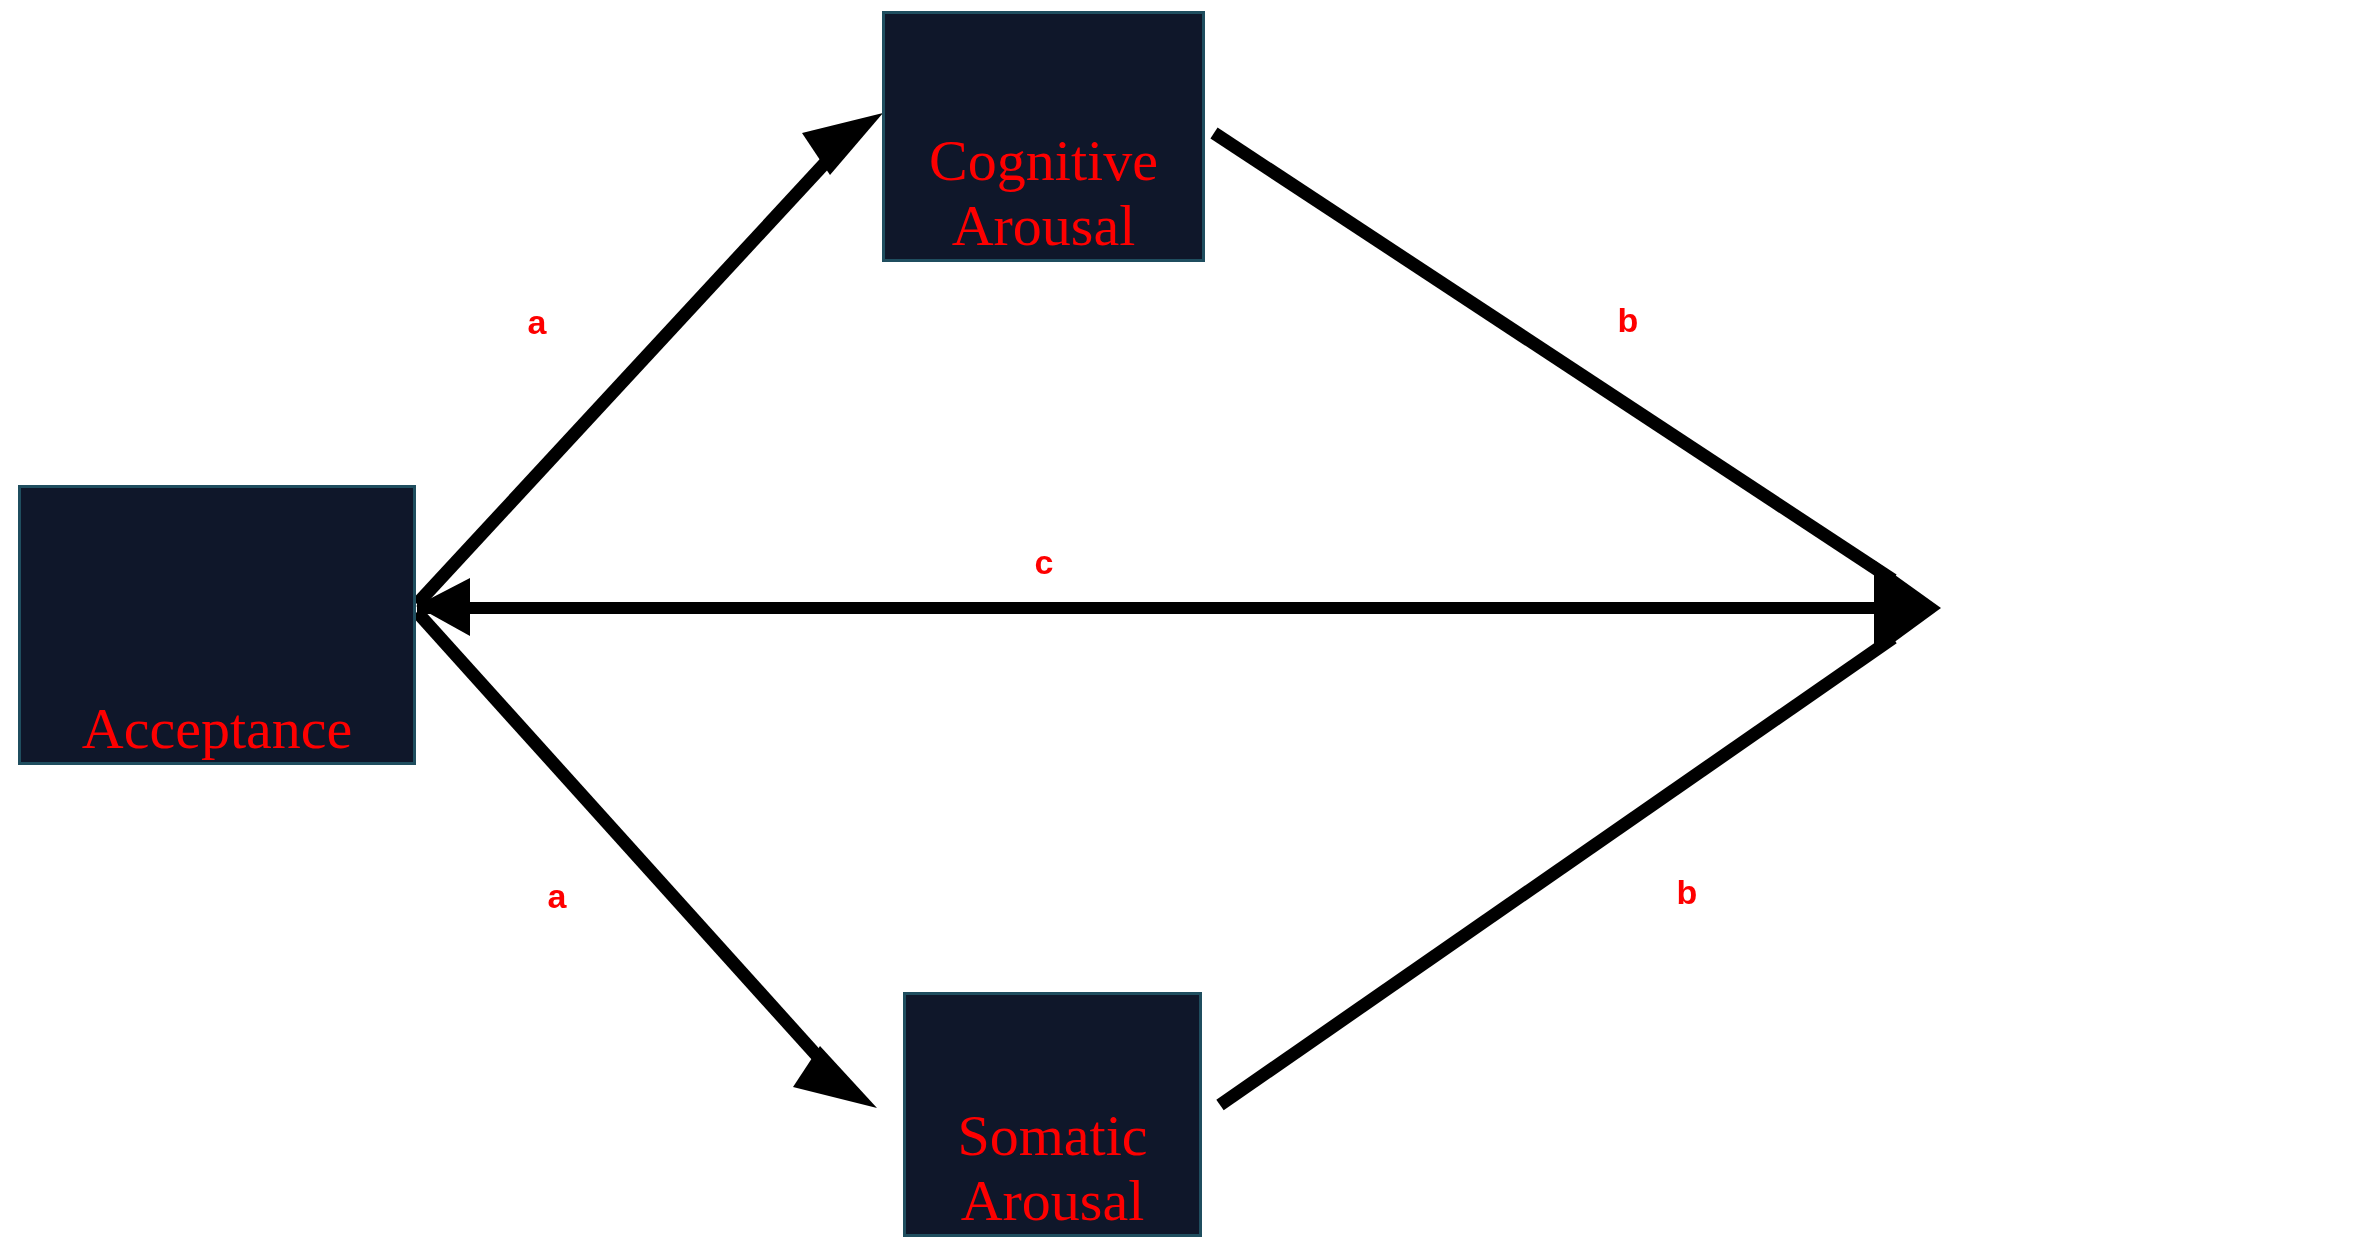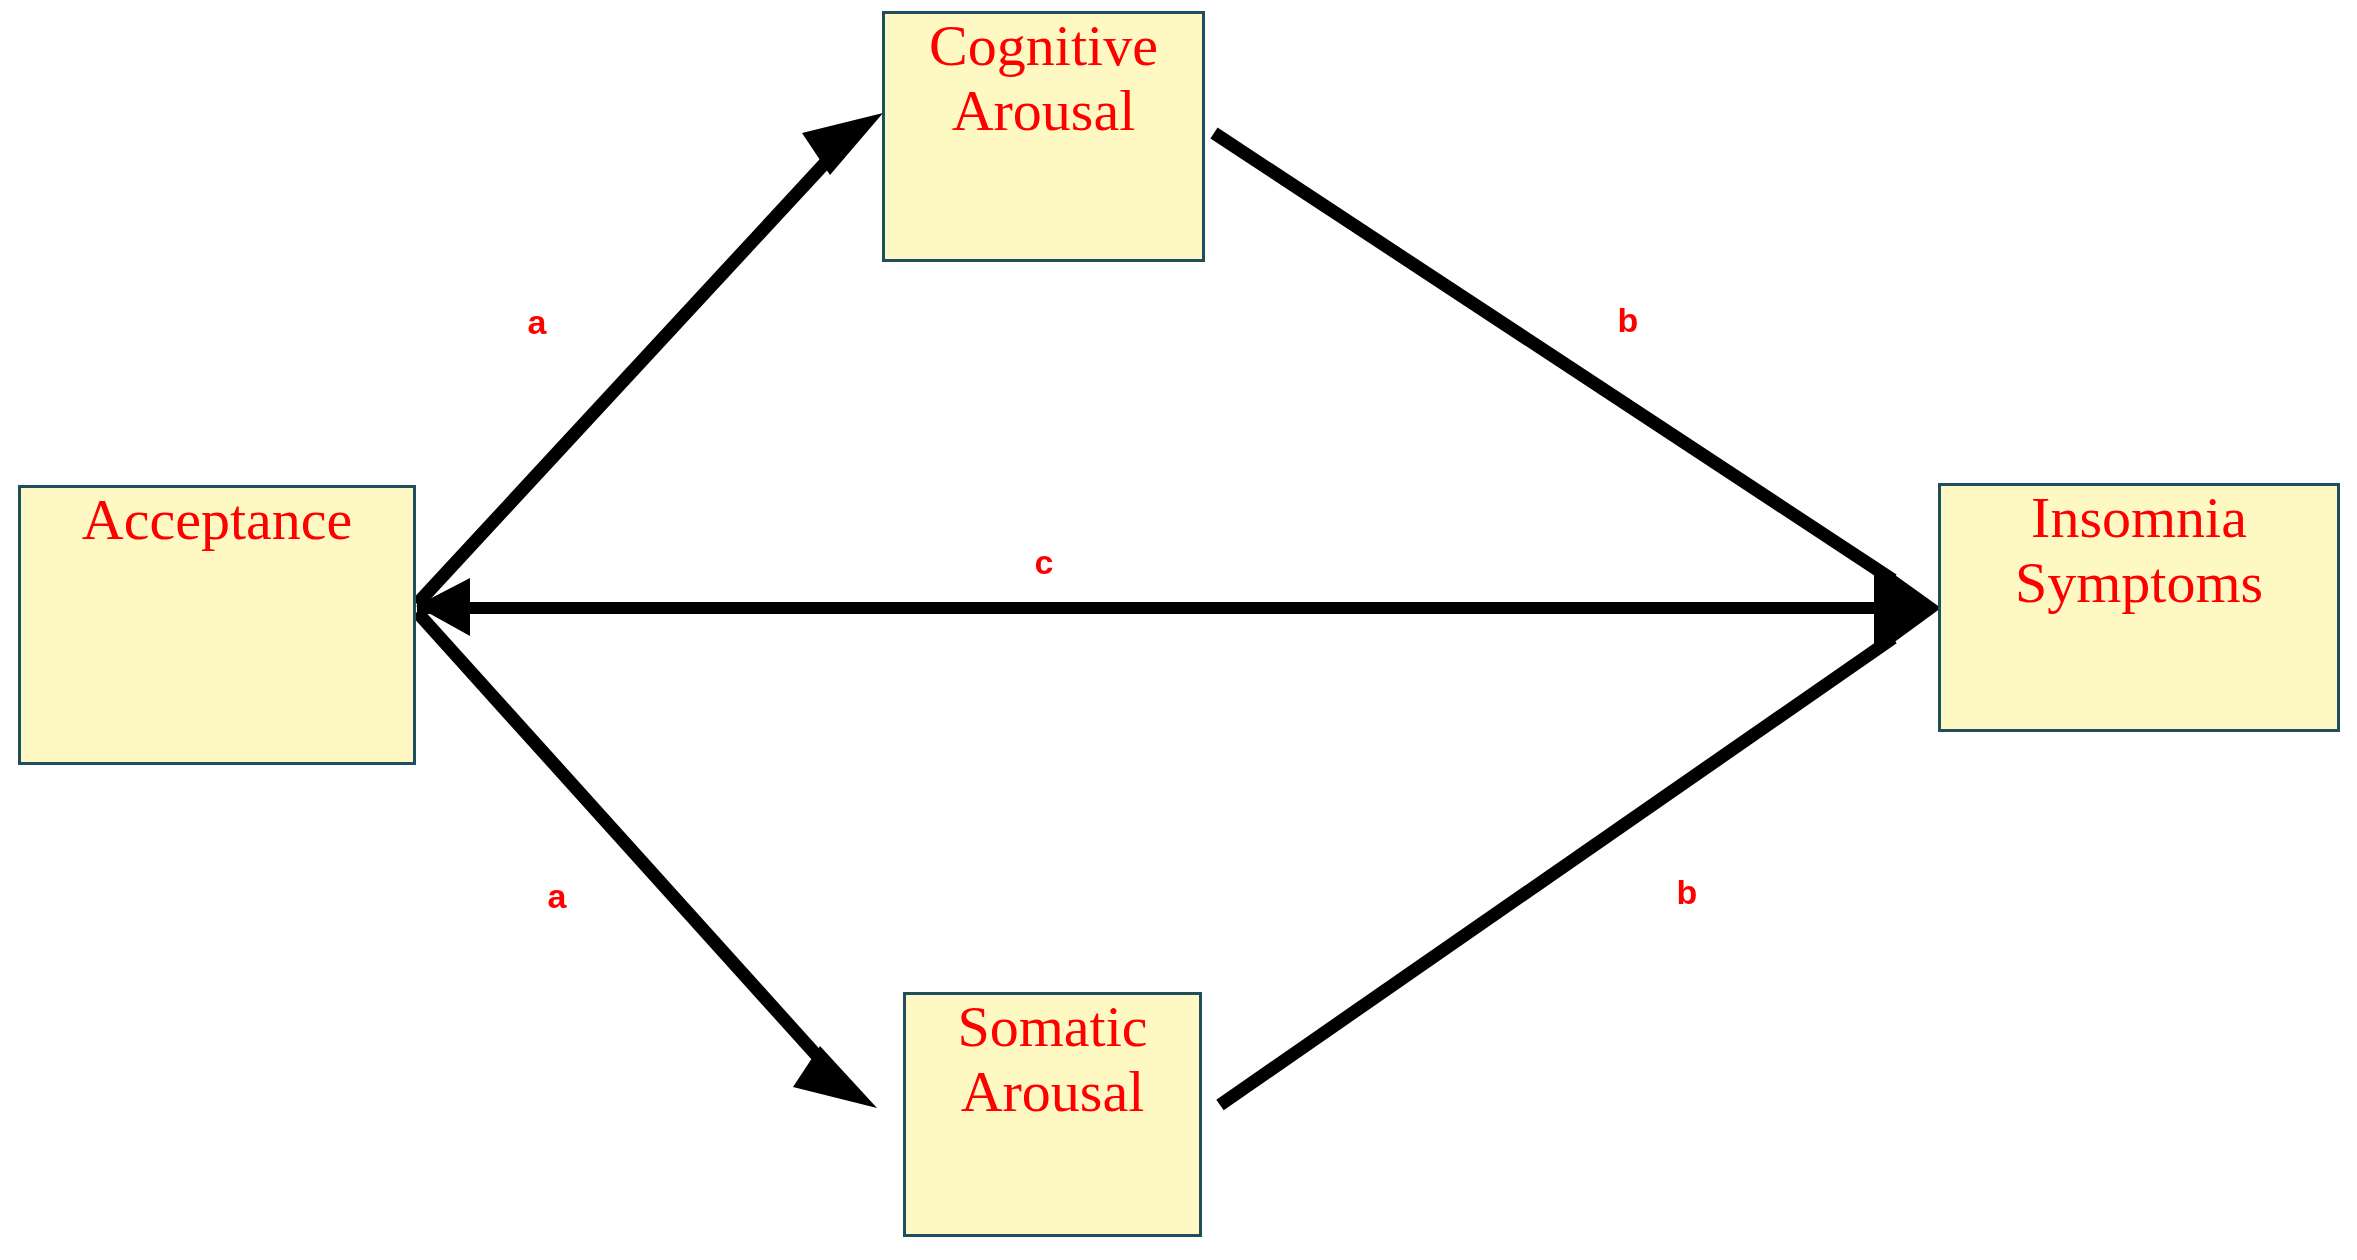--- a/index.html
+++ b/index.html
@@ -19,24 +19,24 @@
   #paths {
     position: absolute;
     left: 0;
     top: 0;
     width: 2357px;
     height: 1260px;
   }
   .node-box {
     position: absolute;
     box-sizing: border-box;
-    background: #fef9c3;
+    background: #0f172a;
     border: 3px solid #1f4e5f;
     display: flex;
-    align-items: flex-start;
+    align-items: flex-end;
     justify-content: center;
     z-index: 5;
   }
   .node-label {
     color: #fe0000;
     font-family: "Liberation Serif", "DejaVu Serif", serif;
     font-size: 58px;
     line-height: 1.12;
     text-align: center;
     white-space: pre-line;
@@ -99,24 +99,20 @@
   <div class="node-box" style="left:882px; top:11px; width:323px; height:251px;">
     <span class="node-label">Cognitive
 Arousal</span>
   </div>
 
   <div class="node-box" style="left:903px; top:992px; width:299px; height:245px;">
     <span class="node-label">Somatic
 Arousal</span>
   </div>
 
-  <div class="node-box" style="left:1938px; top:483px; width:402px; height:249px;">
-    <span class="node-label">Insomnia
-Symptoms</span>
-  </div>
 
   <span class="path-label" style="left:537px; top:322px;">a</span>
 
   <span class="path-label" style="left:1628px; top:320px;">b</span>
 
   <span class="path-label" style="left:1044px; top:562px;">c</span>
 
   <span class="path-label" style="left:557px; top:896px;">a</span>
 
   <span class="path-label" style="left:1687px; top:892px;">b</span>

